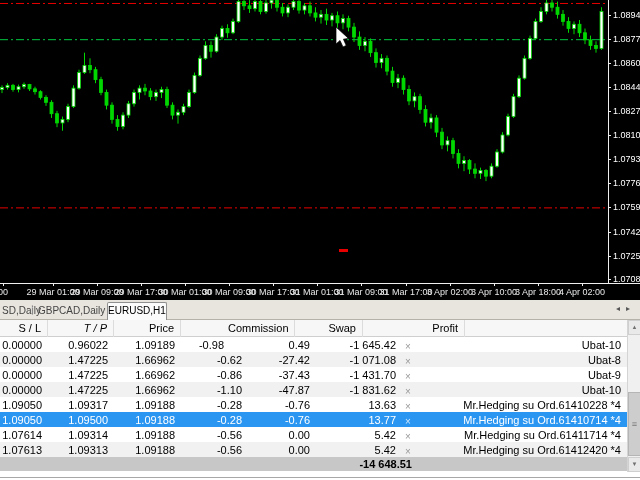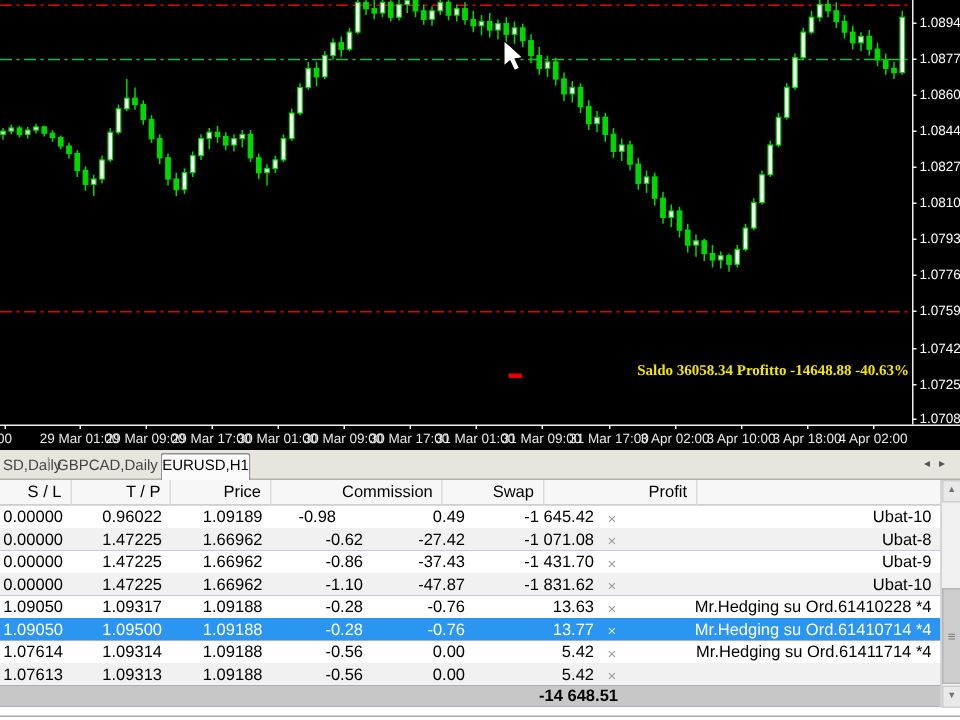--- a/index.html
+++ b/index.html
@@ -27,21 +27,21 @@
   #tab-bar { position:absolute; left:0; top:300px; width:640px; height:20px;
              background:#e8e5de; border-bottom:1px solid #b5b2aa; font-size:10px; color:#444; }
   .tab-plain { position:absolute; top:5px; cursor:default; }
   .tab-sep { position:absolute; top:4px; color:#999; }
   #tab-active { position:absolute; left:107px; top:2px; width:60px; height:18px; background:#fbfbfb;
                 border:1px solid #8f8f8f; border-bottom:none; border-radius:2px 2px 0 0;
                 text-align:center; line-height:16px; color:#000; }
   .tab-arrows { position:absolute; right:4px; top:4px; color:#555; font-size:8px; letter-spacing:6px; }
 
   
-  #table { position:absolute; left:0; top:320px; width:627px; background:#4c1d95; font-size:11px; color:#000; }
+  #table { position:absolute; left:0; top:320px; width:627px; background:#84cc16; font-size:11px; color:#000; }
   #thead { display:flex; height:17px; background:#f7f7f7; border-bottom:1px solid #cfcfcf; align-items:center; }
   #thead .hcell { border-right:1px solid #dcdcdc; text-align:right; padding-right:6px; height:17px; line-height:17px; }
   .trow { display:flex; height:15px; align-items:center; background:#fff; }
   .trow.alt { background:#f1f1f1; }
   .trow.sel { background:#2b96f1; color:#fff; }
   .cell { text-align:right; padding-right:6px; white-space:nowrap; overflow:hidden; }
   .cell-profit { position:relative; padding-right:0; }
   .cell-profit .pv { display:block; padding-right:22px; text-align:right; }
   .cell-profit .px { position:absolute; right:3px; top:0; width:14px; text-align:center;
                      color:#9a9a9a; font-size:10px; line-height:15px; cursor:pointer; }
@@ -322,21 +322,20 @@
         <div class="price-label" style="top: 202.381px;">1.07590</div>
         <div class="price-tick" style="top: 207.381px;"></div>
         <div class="price-label" style="top: 226.512px;">1.07420</div>
         <div class="price-tick" style="top: 231.512px;"></div>
         <div class="price-label" style="top: 250.642px;">1.07250</div>
         <div class="price-tick" style="top: 255.642px;"></div>
         <div class="price-label" style="top: 274.063px;">1.07085</div>
         <div class="price-tick" style="top: 279.063px;"></div>
       </div>
     <div id="annot">
-      <div class="balance">Saldo 36058.34 Profitto -14648.88 -40.63%</div>
     </div>
     <div id="time-sep"></div>
     <div id="time-axis">
         <div class="time-label" style="left: 3px;">00</div>
         <div class="time-tick" style="left: 3px;"></div>
         <div class="time-label" style="left: 53px;">29 Mar 01:00</div>
         <div class="time-tick" style="left: 53px;"></div>
         <div class="time-label" style="left: 97px;">29 Mar 09:00</div>
         <div class="time-tick" style="left: 97px;"></div>
         <div class="time-label" style="left: 141px;">29 Mar 17:00</div>
@@ -368,21 +367,21 @@
     <span class="tab-plain" style="left:2px">SD,Daily</span>
     <span class="tab-sep" style="left:31px">|</span>
     <span class="tab-plain" style="left:38px">GBPCAD,Daily</span>
     <div id="tab-active">EURUSD,H1</div>
     <span class="tab-arrows"><span>◂</span><span>▸</span></span>
   </div>
 
   <div id="table">
     <div id="thead">
         <div class="hcell" style="width: 48px;">S / L</div>
-        <div class="hcell" style="width: 66px;">T / P</div>
+        <div class="hcell" style="width: 66px; font-style: italic;">T / P</div>
         <div class="hcell" style="width: 67px;">Price</div>
         <div class="hcell" style="width: 67px; margin-left: 47px;">Commission</div>
         <div class="hcell" style="width: 68px;">Swap</div>
         <div class="hcell" style="width: 102px;">Profit</div>
       </div>
     <div id="tbody">
         <div class="trow">
           <div class="cell" style="width: 48px;">0.00000</div>
           <div class="cell" style="width: 66px;">0.96022</div>
           <div class="cell" style="width: 67px;">1.09189</div>
@@ -469,20 +468,21 @@
         <div class="trow alt">
           <div class="cell" style="width: 48px;">1.07613</div>
           <div class="cell" style="width: 66px;">1.09313</div>
           <div class="cell" style="width: 67px;">1.09188</div>
           <div class="cell" style="width: 67px;">-0.56</div>
           <div class="cell" style="width: 68px;">0.00</div>
           <div class="cell cell-profit" style="width: 102px;">
             <span class="pv">5.42</span>
             <span class="px">×</span>
           </div>
+          <div class="cell" style="width: 209px;">Mr.Hedging su Ord.61412420 *4</div>
         </div>
       </div>
     <div id="tfoot">
       <span class="fval">-14 648.51</span>
     </div>
   </div>
 
   <div id="vscroll">
     <div class="sbtn" id="sb-up">▲</div>
     <div id="sb-thumb">

